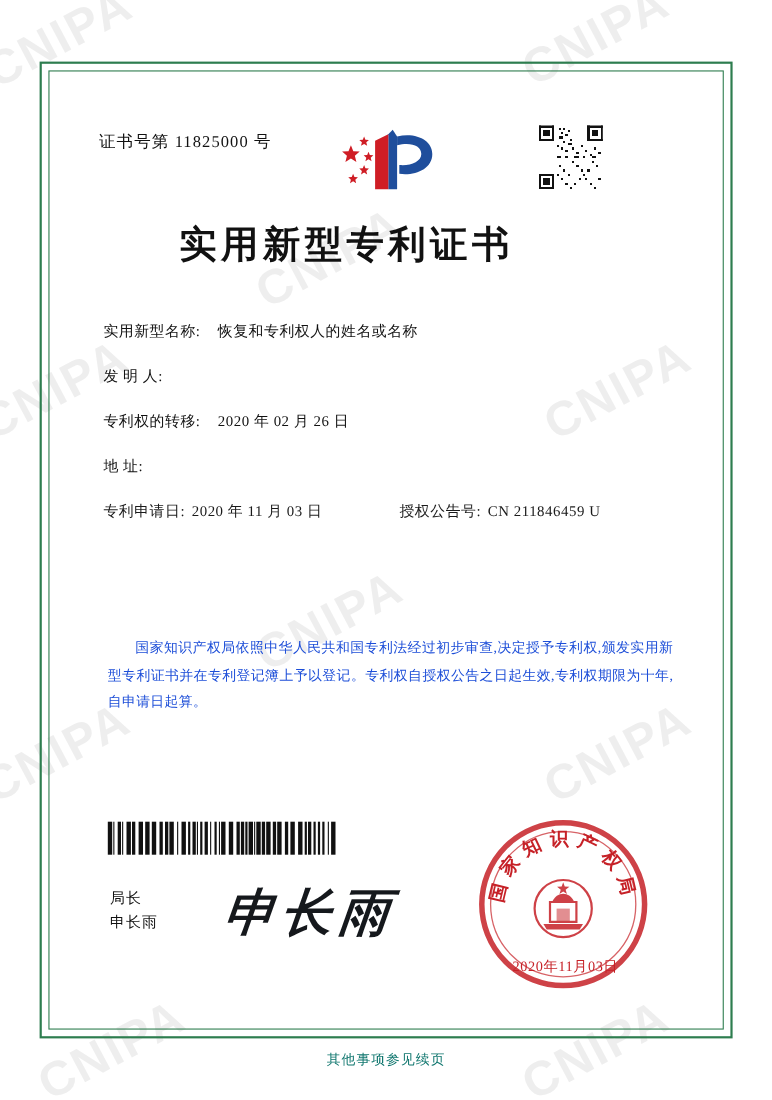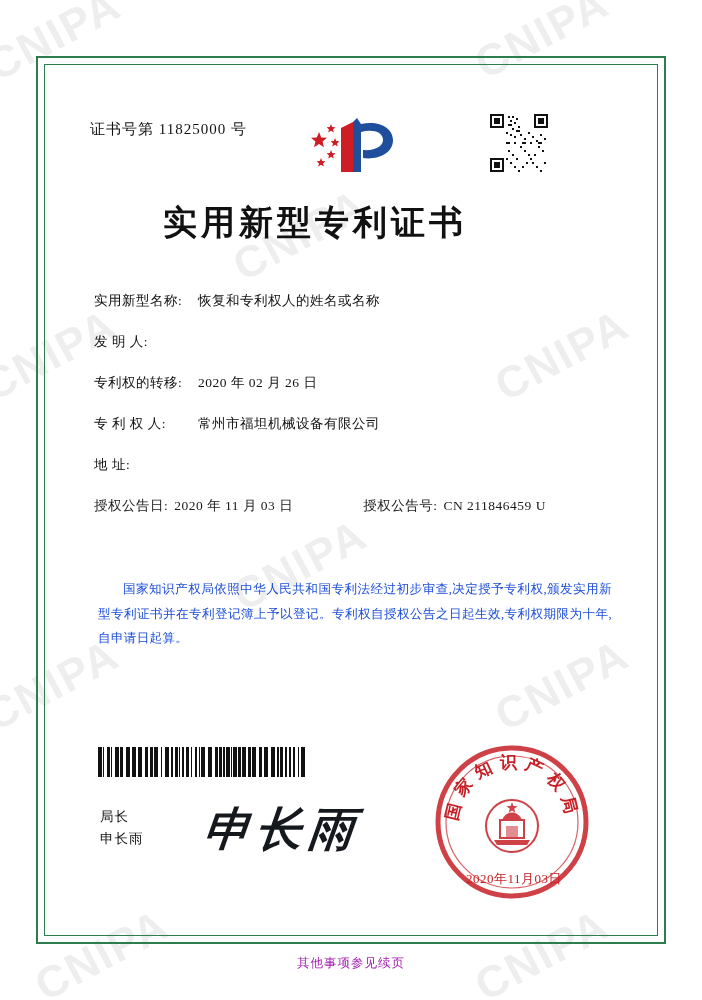--- a/index.html
+++ b/index.html
@@ -226,21 +226,21 @@
     color: #111;
     letter-spacing: 0.5px;
   }
   .outer-note {
     position: absolute;
     left: 0;
     right: 0;
     top: 955px;
     text-align: center;
     font-size: 12.5px;
-    color: #a21caf;
+    color: #0f766e;
     letter-spacing: 1px;
     z-index: 3;
   }
 </style>
 </head>
 <body>
 
 <div class="watermark-layer" id="wm-layer">
     <div class="wm" style="left: -18px; top: 10px; font-size: 44px; transform: rotate(-28deg);">CNIPA</div>
     <div class="wm" style="left: 470px; top: 8px; font-size: 44px; transform: rotate(-28deg);">CNIPA</div>
@@ -353,28 +353,24 @@
       <span class="value">恢复和专利权人的姓名或名称</span>
     </div>
     <div class="row">
       <span class="label">发 明 人:</span>
     </div>
     <div class="row">
       <span class="label">专利权的转移:</span>
       <span class="value">2020 年 02 月 26 日</span>
     </div>
     <div class="row">
-      <span class="label">专 利 权 人:</span>
-      <span class="value">常州市福坦机械设备有限公司</span>
-    </div>
-    <div class="row">
       <span class="label">地 址:</span>
     </div>
     <div class="row-inline">
-      <span class="seg-label">授权公告日:</span>
+      <span class="seg-label">专利申请日:</span>
       <span class="seg-value">2020 年 11 月 03 日</span>
       <span class="gap"></span>
       <span class="seg-label">授权公告号:</span>
       <span class="seg-value">CN 211846459 U</span>
     </div>
   </div>
 
   <div class="paragraphs">
     <p>国家知识产权局依照中华人民共和国专利法经过初步审查,决定授予专利权,颁发实用新型专利证书并在专利登记簿上予以登记。专利权自授权公告之日起生效,专利权期限为十年,自申请日起算。</p>
   </div>

